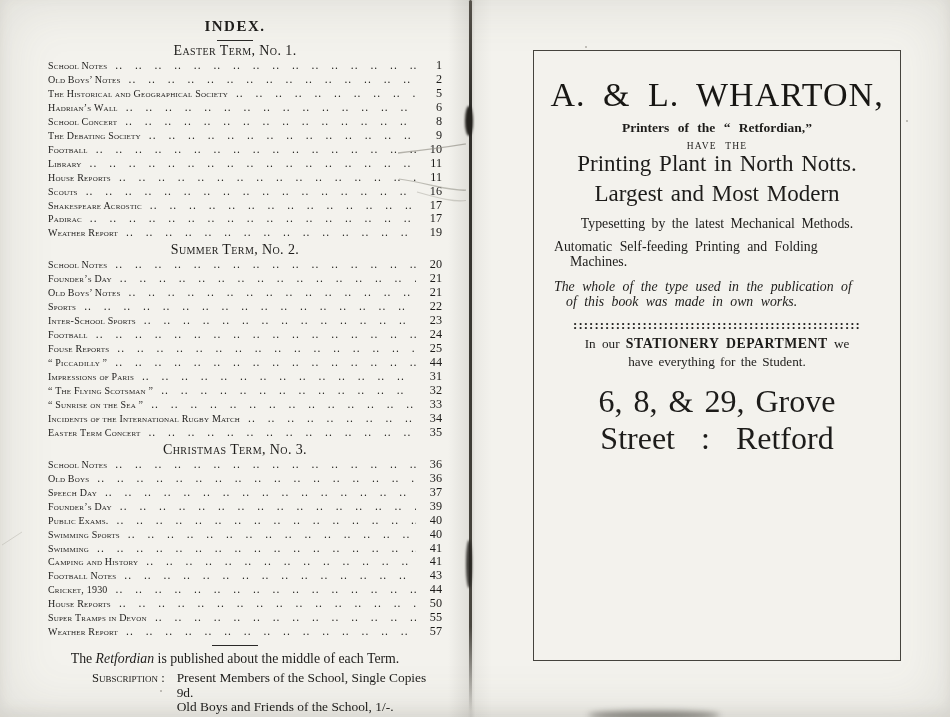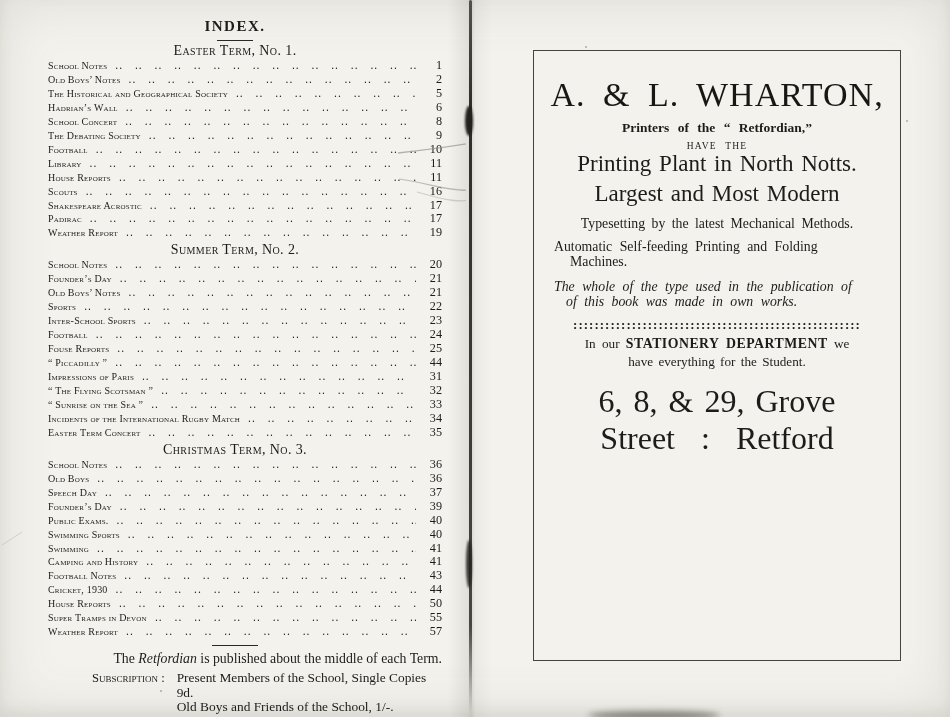--- a/index.html
+++ b/index.html
@@ -20,21 +20,21 @@
   .idx-heading{
     text-align:center;font-variant:small-caps;font-size:14px;letter-spacing:.4px;
     margin:3px 0 1px 0;line-height:14px;
   }
   .idx-row{display:flex;align-items:baseline;line-height:12.95px;padding-left:20px;}
   .idx-label{font-variant:small-caps;font-size:10px;letter-spacing:.2px;white-space:nowrap;}
   .idx-leader{flex:1;overflow:hidden;white-space:nowrap;font-size:11.5px;
     letter-spacing:1px;word-spacing:8px;padding:0 4px 0 8px;color:#24231f;}
   .idx-page{width:26px;text-align:right;font-size:12.2px;white-space:nowrap;}
   .index-mid-rule{width:46px;border:0;border-top:1.3px solid #2a2927;margin:6px auto 5px auto;}
-  .pub-line{text-align:right;font-size:13.8px;margin:2px 0 4px 0;}
+  .pub-line{text-align:center;font-size:13.8px;margin:2px 0 4px 0;}
   .pub-line i{font-style:italic;}
   .subscription{display:flex;margin-left:64px;margin-top:3px;}
   .sub-label{font-variant:small-caps;font-size:12.6px;white-space:nowrap;margin-right:12px;}
   .sub-lines{font-size:13.4px;line-height:14.5px;}
   
   .pencil{position:absolute;left:0;top:0;pointer-events:none;}
   
   .gutter-shadow{position:absolute;left:448px;top:0;width:44px;height:717px;pointer-events:none;
     background:linear-gradient(to right, rgba(70,66,58,0) 0%, rgba(70,66,58,.10) 45%, rgba(70,66,58,.16) 52%, rgba(70,66,58,.05) 62%, rgba(70,66,58,0) 100%);}
   .gutter-line{position:absolute;left:469px;top:0;width:3px;height:712px;pointer-events:none;

